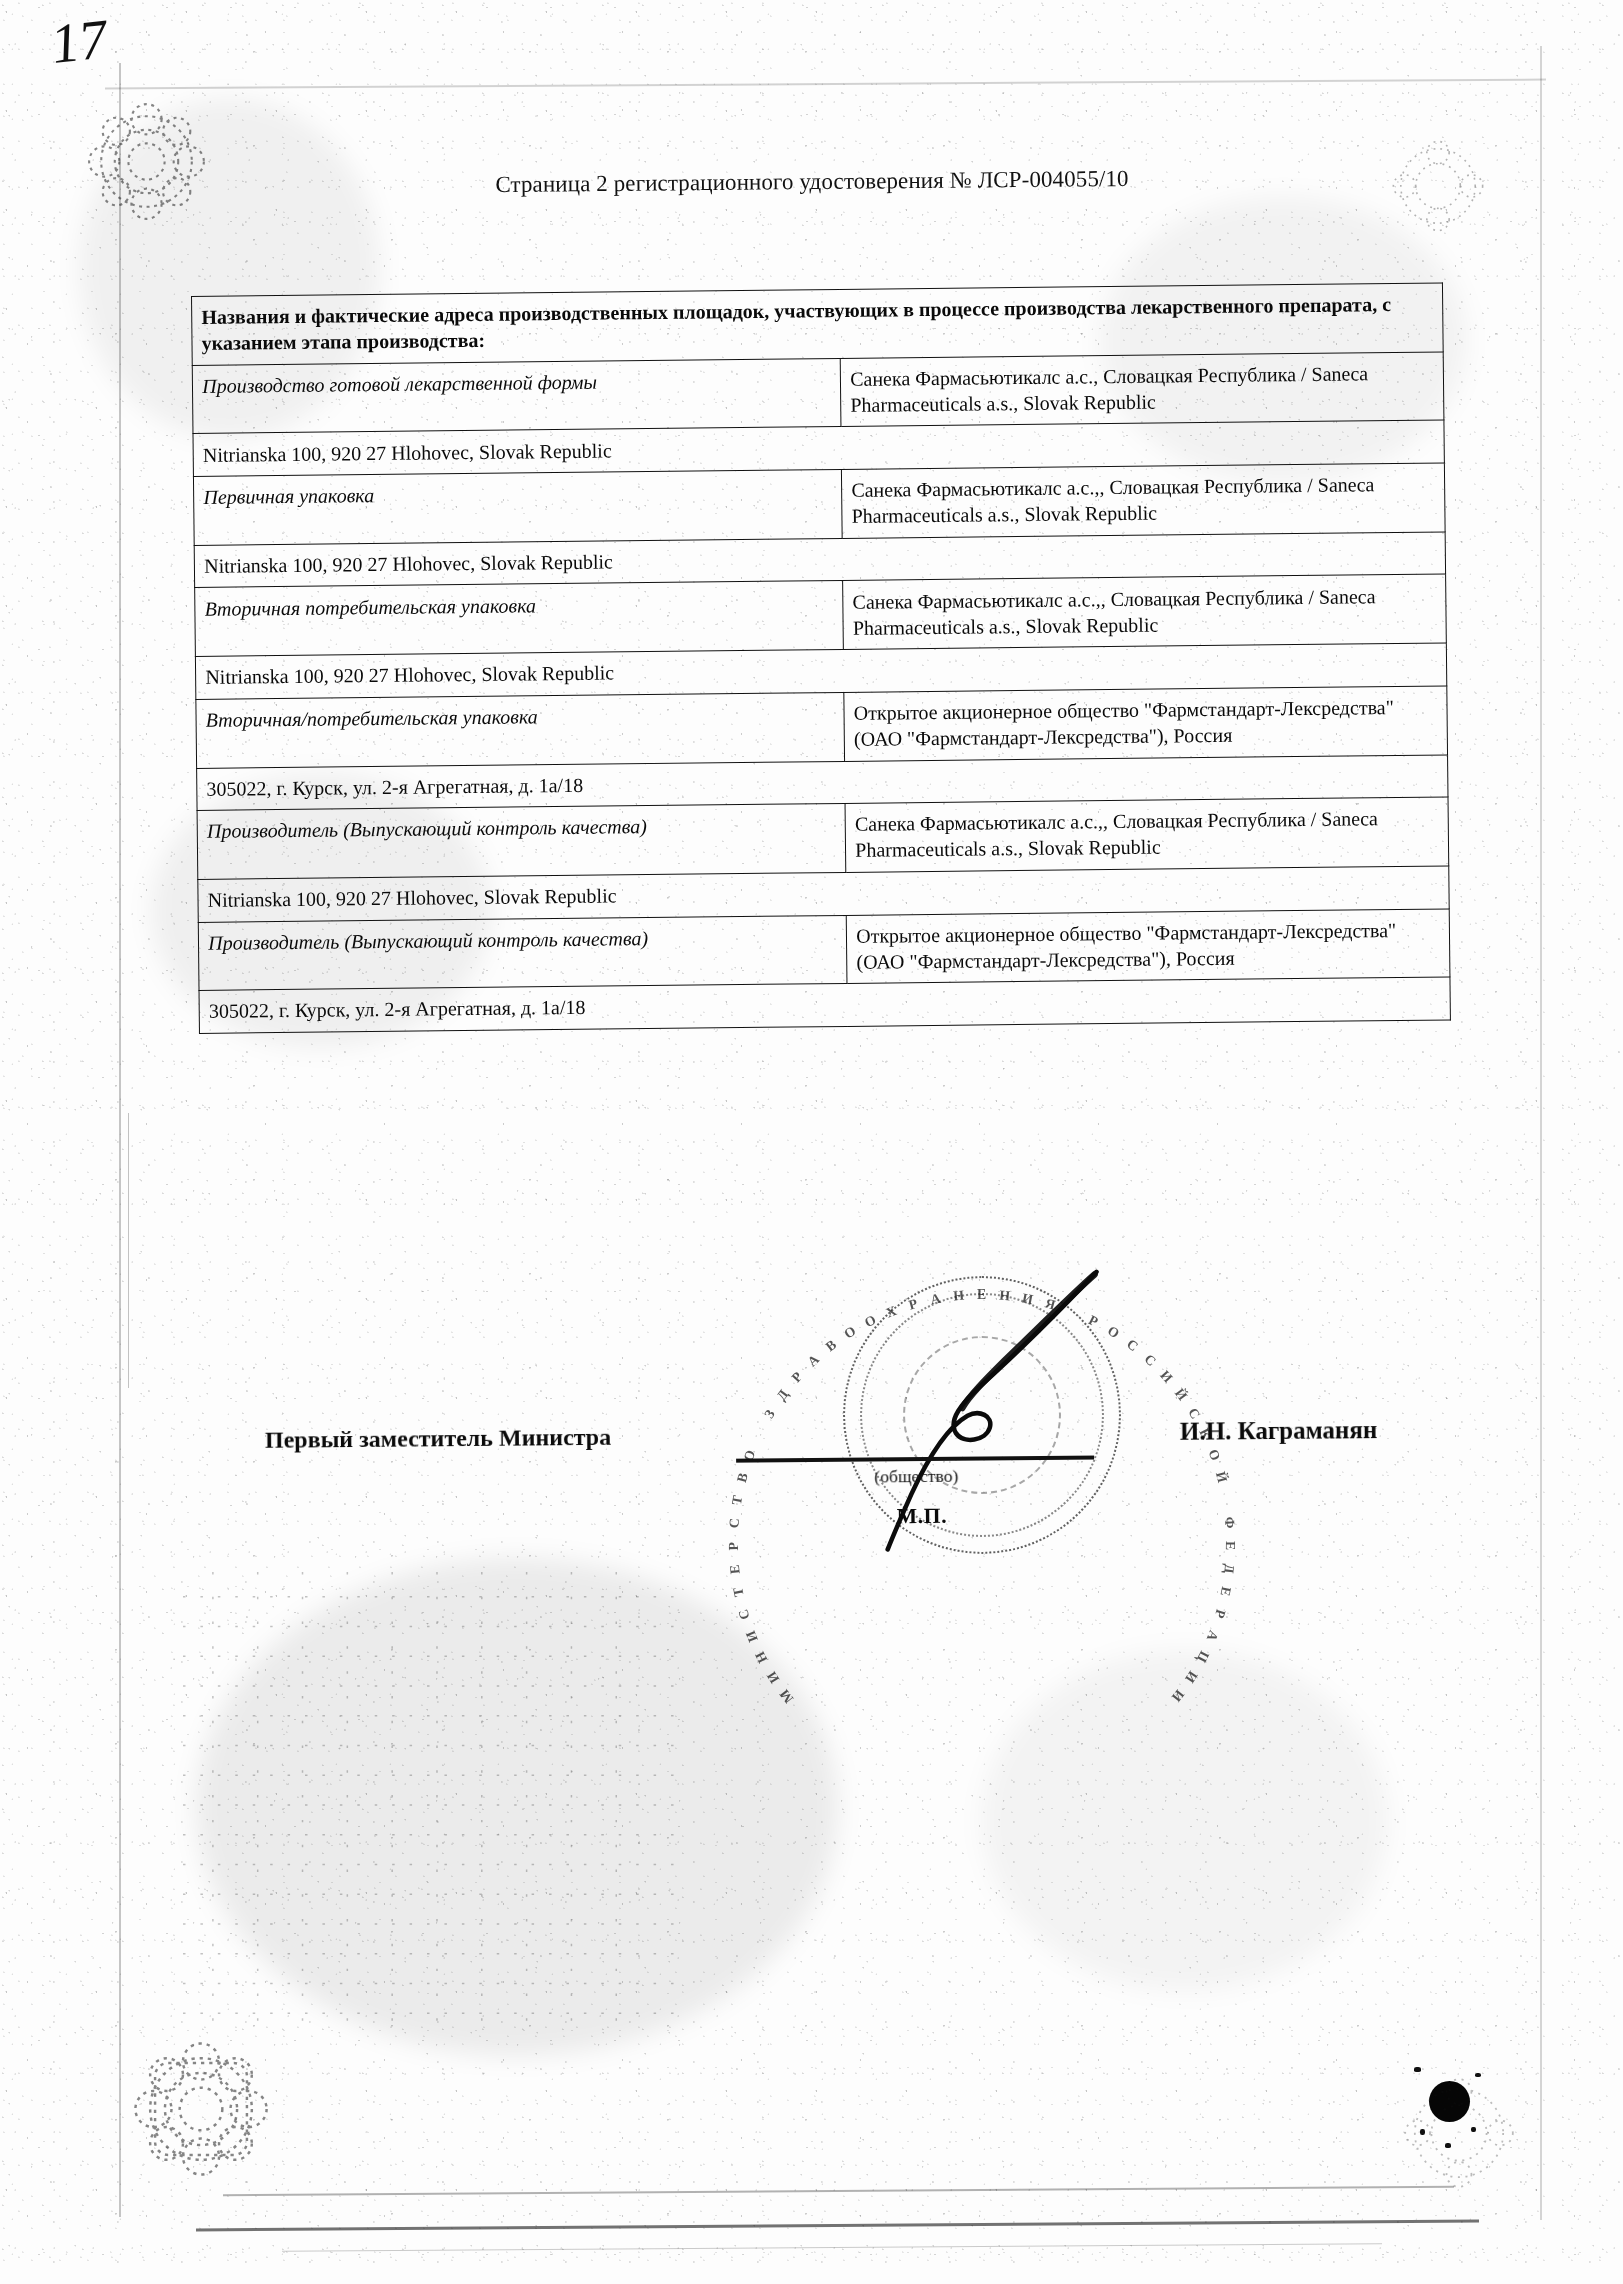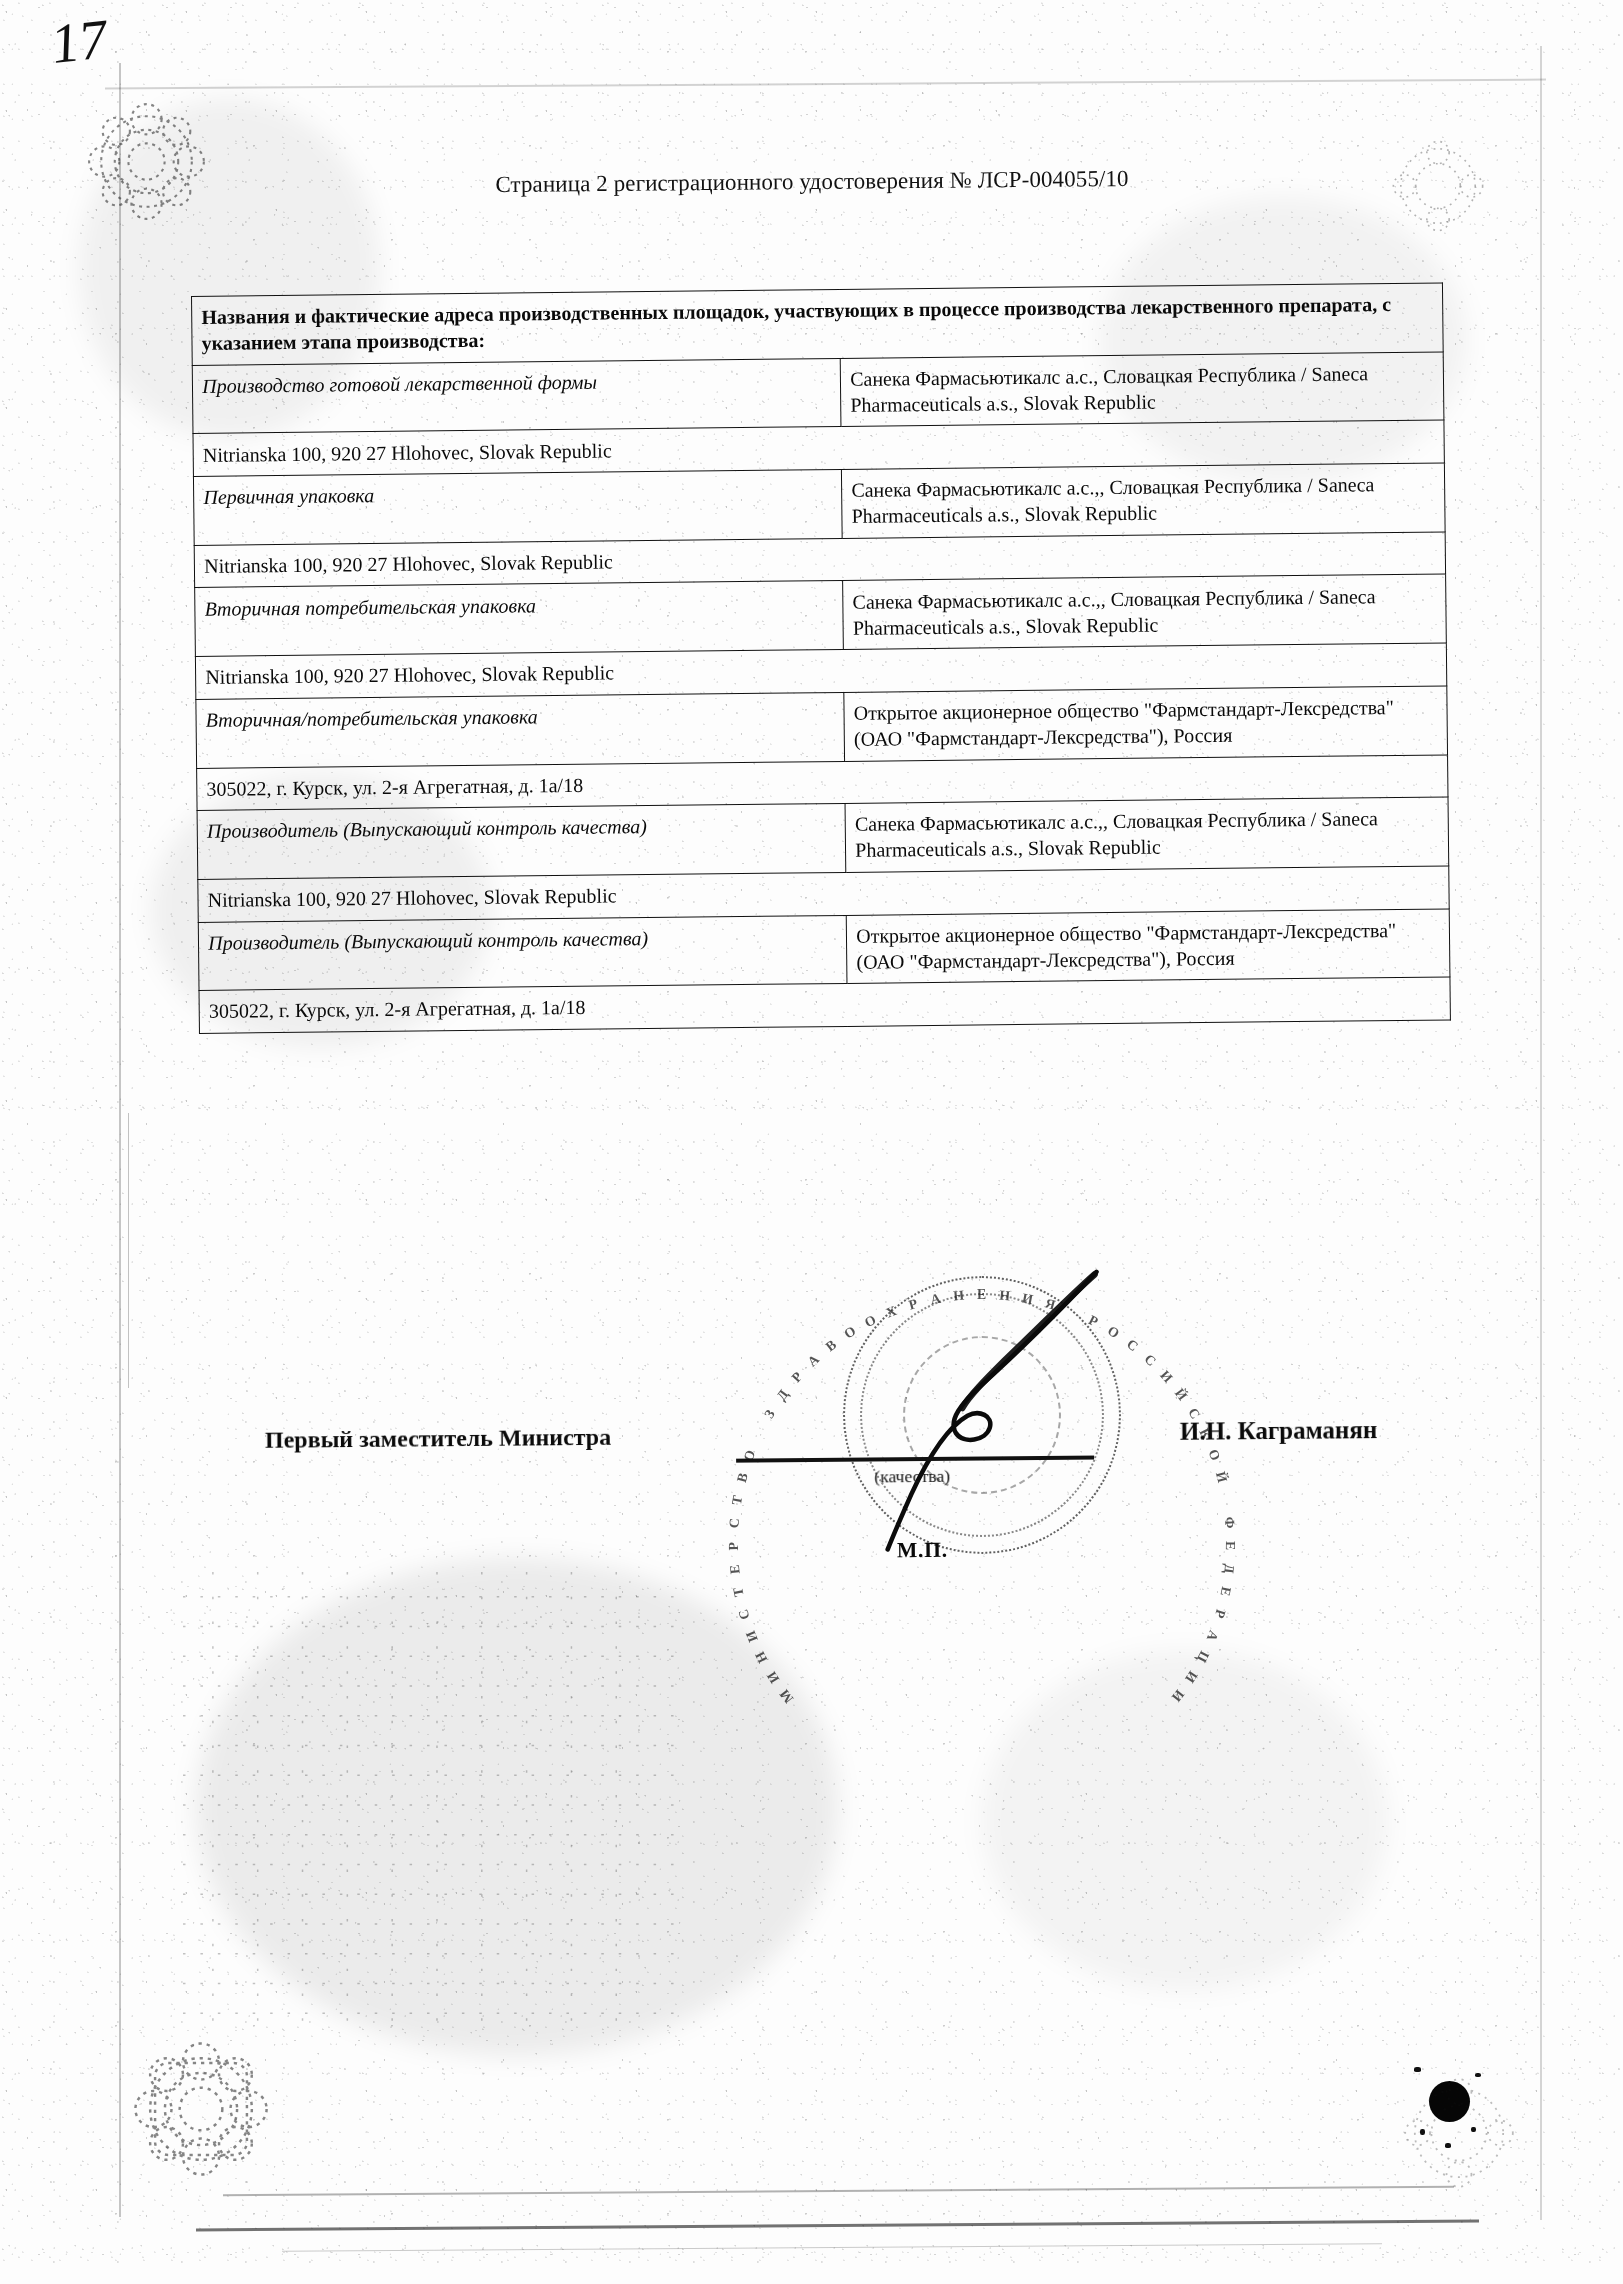--- a/index.html
+++ b/index.html
@@ -138,21 +138,20 @@
     left: 874px; top: 59px;
     font-size: 17.7px;
     color: #151515;
   }
   #sig-mp {
     position: absolute;
     left: 896px; top: 97px;
     font-size: 21.6px;
     font-weight: bold;
     letter-spacing: 0.7px;
-    margin-top: 34px;
   }
   #sig-name {
     position: absolute;
     left: 1180px; top: 13px;
     font-size: 25px;
     font-weight: bold;
     white-space: nowrap;
   }
 
   
@@ -393,21 +392,21 @@
   <svg id="sig-stroke" viewBox="0 0 380 440">
     <path d="M355 12 C300 70, 240 130, 178 186 C150 212, 128 238, 140 258
              C152 276, 186 270, 192 250 C197 232, 176 222, 158 232
              C126 250, 96 300, 72 352 C56 388, 44 416, 36 436" fill="none" stroke="#0b0b0b" stroke-width="7" stroke-linecap="round"></path>
     <path d="M352 16 C320 44, 268 96, 214 148 C186 176, 160 202, 150 220" fill="none" stroke="#0b0b0b" stroke-width="10" stroke-linecap="round" opacity=".92"></path>
   </svg>
 
   <div id="signature-block">
     <div id="sig-title">Первый заместитель Министра</div>
     <div id="sig-rule"></div>
-    <div id="sig-caption">(качества)</div>
+    <div id="sig-caption">(общество)</div>
     <div id="sig-mp">М.П.</div>
     <div id="sig-name">И.Н. Каграманян</div>
   </div>
 
   <div id="ink-blob"></div>
   <div class="blob-splash" style="left:1414px; top:2067px; width:6.5px; height:4.6px;"></div>
   <div class="blob-splash" style="left:1475px; top:2073px; width:5.9px;  height:3.9px;"></div>
   <div class="blob-splash" style="left:1420px; top:2129px; width:5.2px;  height:5.9px;"></div>
   <div class="blob-splash" style="left:1471px; top:2127px; width:4.6px;  height:5.2px;"></div>
   <div class="blob-splash" style="left:1445px; top:2143px; width:5.9px;  height:4.6px;"></div>

